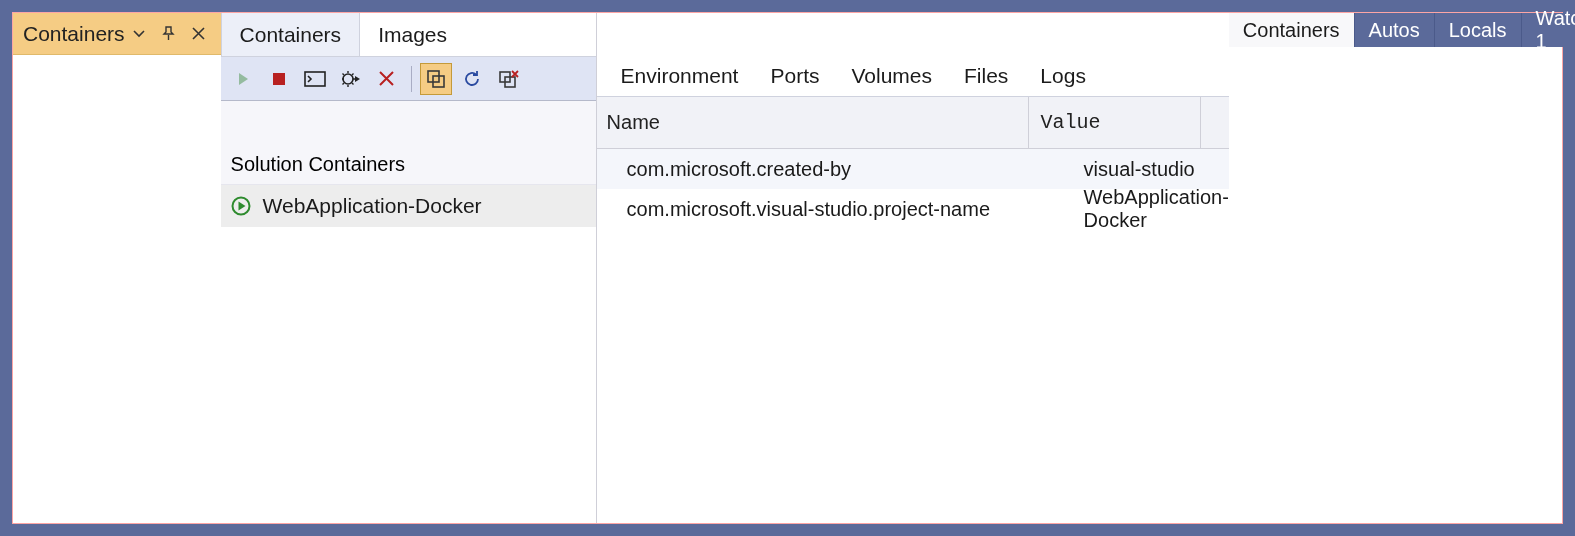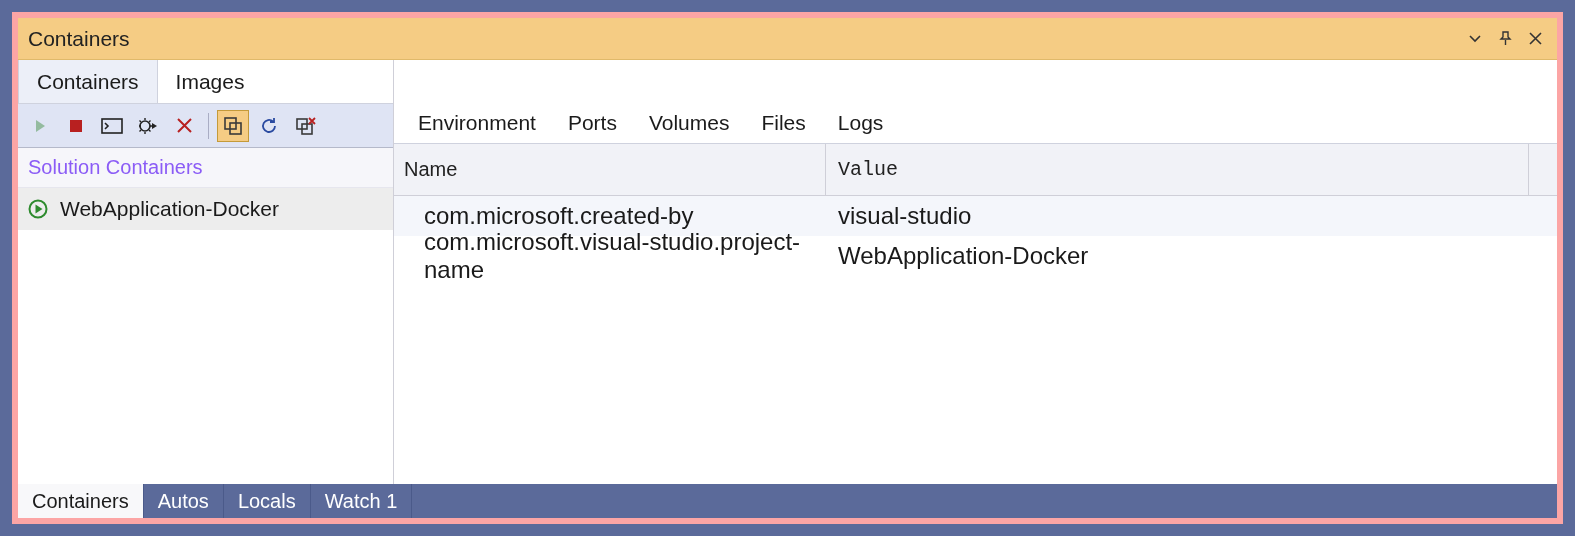--- a/index.html
+++ b/index.html
@@ -11,22 +11,22 @@
     padding: 12px;
     font-family: "Segoe UI", Arial, sans-serif;
     font-size: 20px;
     color: #1a1a1a;
   }
   .panel {
     width: 100%;
     height: 100%;
     background: #ffffff;
     display: flex;
-    flex-direction: column;
-    border: 6px solid #fca5a5;
+    flex-direction: row;
+    border: 1px solid #fca5a5;
   }
   
   .titlebar {
     height: 42px;
     background: #f5cc84;
     display: flex;
     align-items: center;
     padding: 0 8px 0 10px;
     justify-content: space-between;
     font-size: 21px;
@@ -90,24 +90,25 @@
     display: flex; align-items: center; justify-content: center;
     cursor: pointer;
     border: 1px solid transparent;
   }
   .tbtn.selected { background: #f5cc84; border: 1px solid #c49a3a; }
   .tbtn.disabled { opacity: .45; cursor: default; }
   .tsep { width: 1px; height: 26px; background: #a9adc4; margin: 0 4px; }
 
   .section-header {
     padding: 8px 10px;
-    color: #8b5cf6;
+    color: #000000;
     font-size: 20px;
     background: #f6f6fa;
     border-bottom: 1px solid #e6e6ee;
+    margin-top: 44px;
   }
   .container-list { flex: 1; background: #fff; }
   .container-item {
     display: flex; align-items: center;
     height: 42px;
     padding: 0 10px;
     gap: 12px;
     font-size: 21px;
     cursor: pointer;
   }
@@ -148,21 +149,21 @@
     background: #f1f2f7;
     border-bottom: 1px solid #cfcfd8;
     display: flex;
     font-size: 20px;
     color: #222;
   }
   .col-name { width: 432px; padding-left: 10px; display:flex; align-items:center; border-right:1px solid #cfcfd8; }
   .col-value { flex:1; padding-left: 12px; display:flex; align-items:center; border-right:1px solid #cfcfd8;font-family:Liberation Mono, monospace; }
   .col-extra { width: 28px; }
   .grid-body { flex:1; background:#fff; }
-  .grid-row { height: 40px; display:flex; font-size: 24px; }
+  .grid-row { height: 40px; display:flex; font-size: 20px; gap: 43px; }
   .grid-row:nth-child(odd) { background:#f4f6fb; }
   .grid-row .c1 { width:432px; padding-left: 30px; display:flex; align-items:center; }
   .grid-row .c2 { flex:1; padding-left: 12px; display:flex; align-items:center; }
 
   
   .bottom-tabs {
     height: 34px;
     display: flex;
     background: #5b6a9a;
   }

